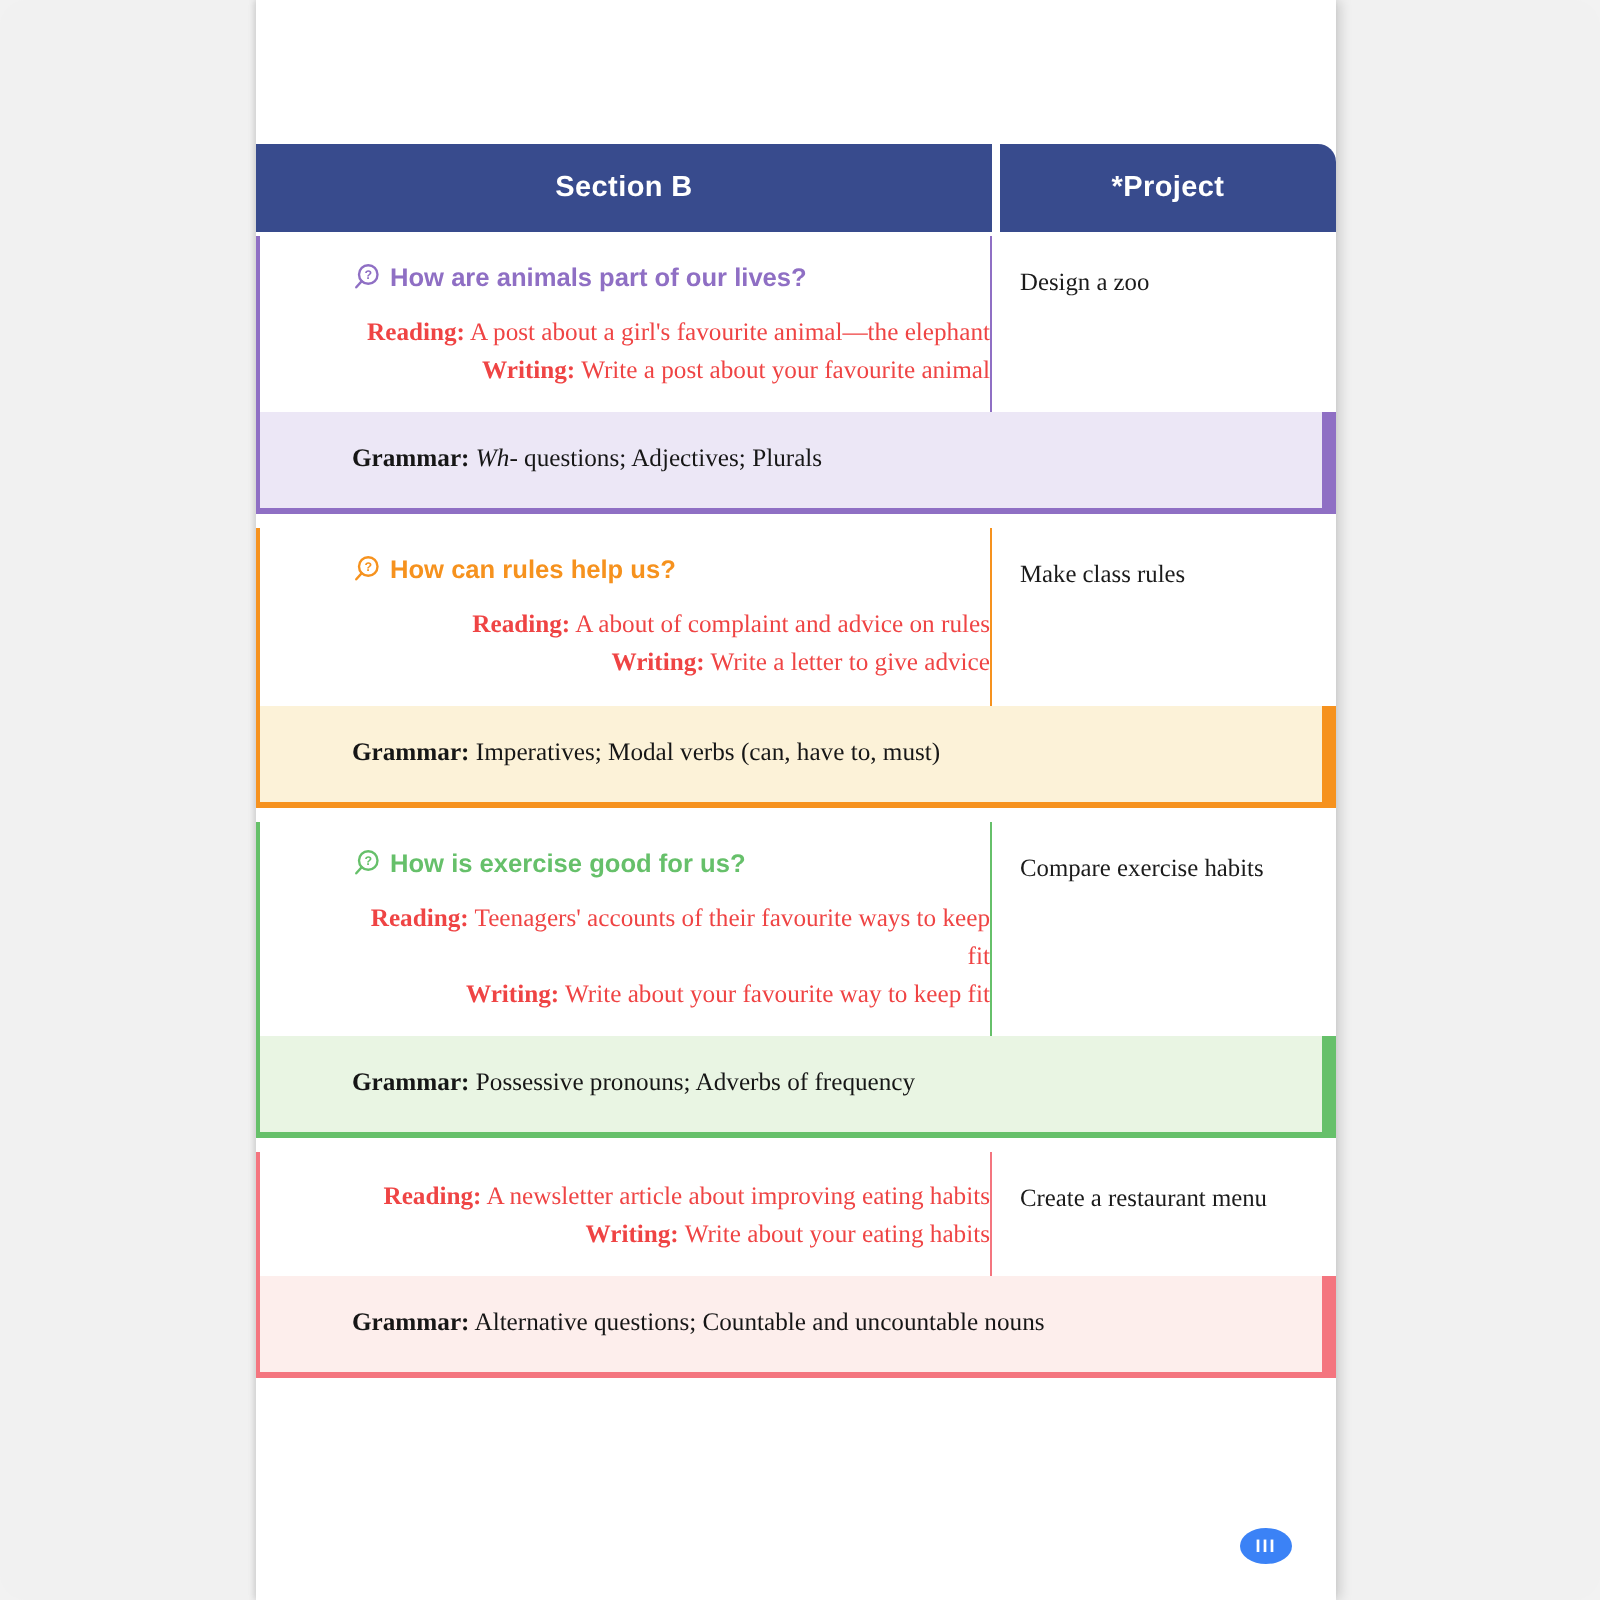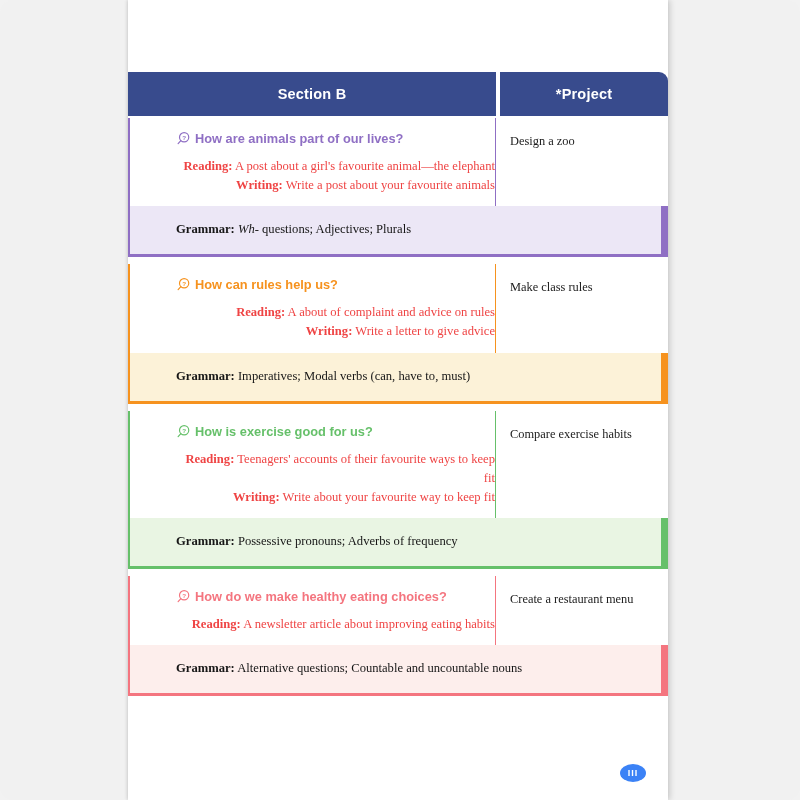--- a/index.html
+++ b/index.html
@@ -144,21 +144,21 @@
                 <span>
                   <svg class="q-icon" viewBox="0 0 24 24" fill="none" stroke="currentColor" stroke-width="1.9" stroke-linecap="round">
                     <circle cx="13" cy="10" r="7.4"></circle>
                     <line x1="7.8" y1="15.3" x2="3.4" y2="20.2"></line>
                     <text x="13" y="13.9" font-size="10" text-anchor="middle" stroke="none" fill="currentColor" font-family="Liberation Sans, sans-serif">?</text>
                   </svg>
                 </span>
                 <span>How are animals part of our lives?</span>
               </div>
               <div class="rwline"><b>Reading:</b> <span>A post about a girl's favourite animal—the elephant</span></div>
-              <div class="rwline"><b>Writing:</b> <span>Write a post about your favourite animals</span></div>
+              <div class="rwline"><b>Writing:</b> <span>Write a post about your favourite animal</span></div>
             </div>
             <div class="col-project"><span>Design a zoo</span></div>
           </div>
           <div class="grammar"><b>Grammar:</b> <i>Wh-</i><span> questions; Adjectives; Plurals</span></div>
         </div>
         <div class="unit" style="--accent: #f6921e; --tint: #fcf2d8;">
           <div class="edge-bar"></div>
           <div class="unit-body">
             <div class="col-main">
               <div class="qline">
@@ -196,31 +196,22 @@
               <div class="rwline"><b>Writing:</b> <span>Write about your favourite way to keep fit</span></div>
             </div>
             <div class="col-project"><span>Compare exercise habits</span></div>
           </div>
           <div class="grammar"><b>Grammar:</b> <span>Possessive pronouns; Adverbs of frequency</span></div>
         </div>
         <div class="unit" style="--accent: #f4757f; --tint: #fdeeec;">
           <div class="edge-bar"></div>
           <div class="unit-body">
             <div class="col-main">
-              <div class="qline">
-                <span>
-                  <svg class="q-icon" viewBox="0 0 24 24" fill="none" stroke="currentColor" stroke-width="1.9" stroke-linecap="round">
-                    <circle cx="13" cy="10" r="7.4"></circle>
-                    <line x1="7.8" y1="15.3" x2="3.4" y2="20.2"></line>
-                    <text x="13" y="13.9" font-size="10" text-anchor="middle" stroke="none" fill="currentColor" font-family="Liberation Sans, sans-serif">?</text>
-                  </svg>
-                </span>
-                <span>How do we make healthy eating choices?</span>
-              </div>
               <div class="rwline"><b>Reading:</b> <span>A newsletter article about improving eating habits</span></div>
+              <div class="rwline"><b>Writing:</b> <span>Write about your eating habits</span></div>
             </div>
             <div class="col-project"><span>Create a restaurant menu</span></div>
           </div>
           <div class="grammar"><b>Grammar:</b> <span>Alternative questions; Countable and uncountable nouns</span></div>
         </div>
       </div>
 
     <div class="folio">
       <span>III</span>
     </div>

